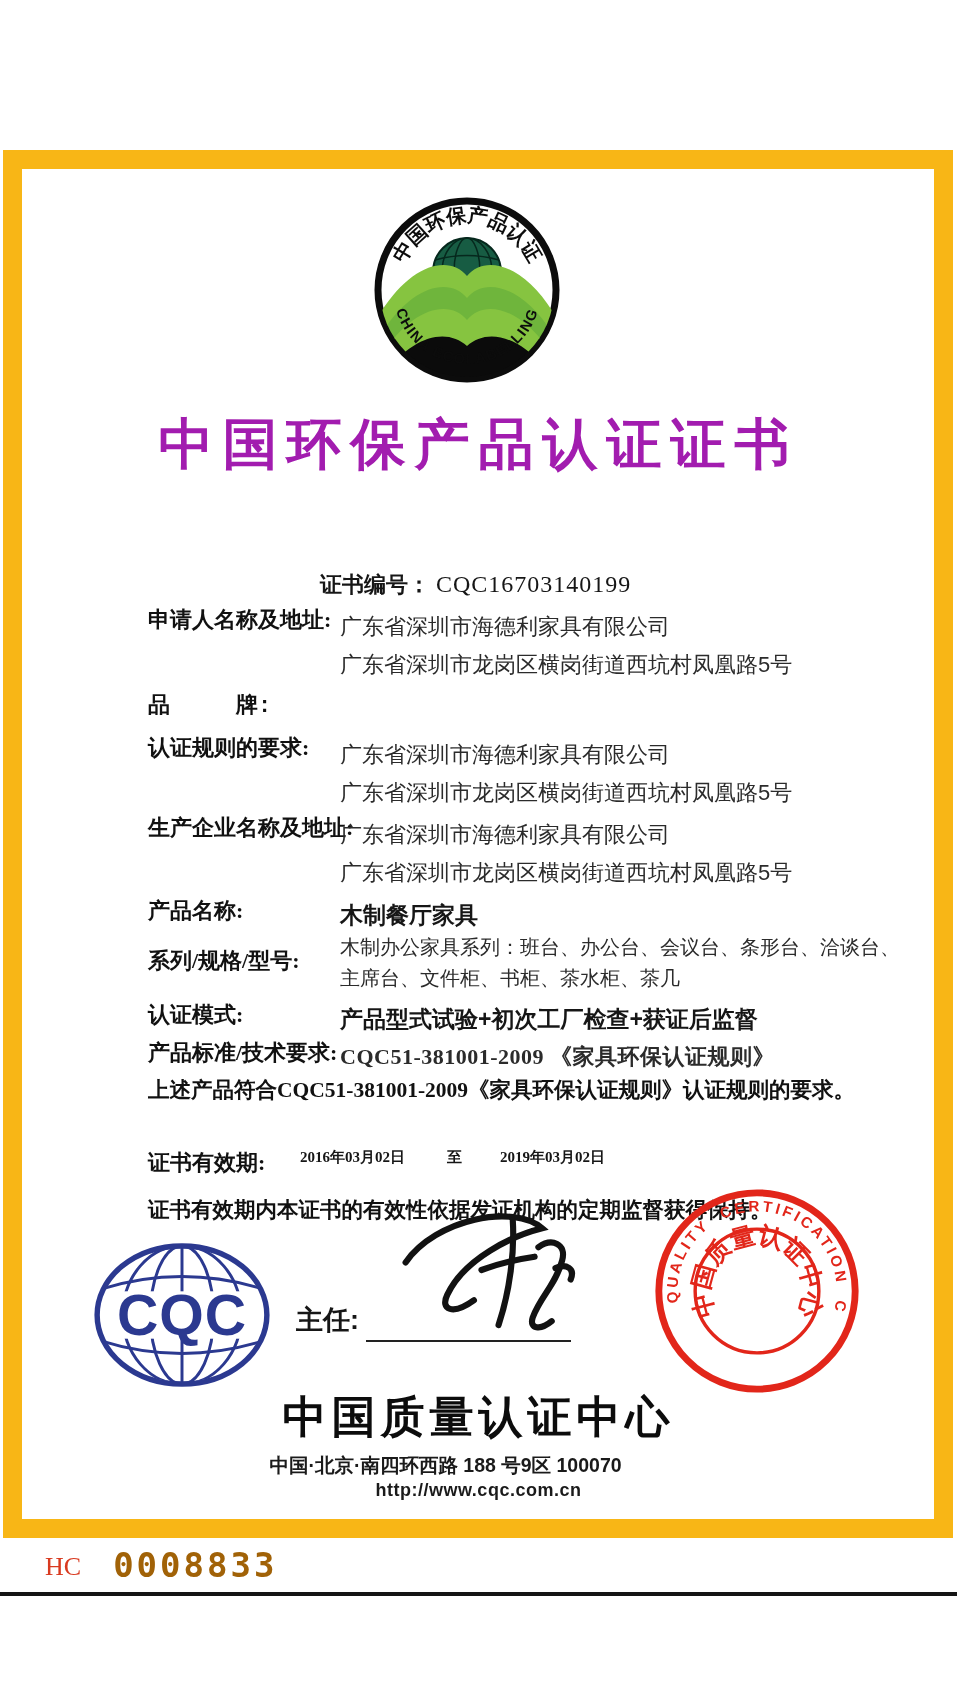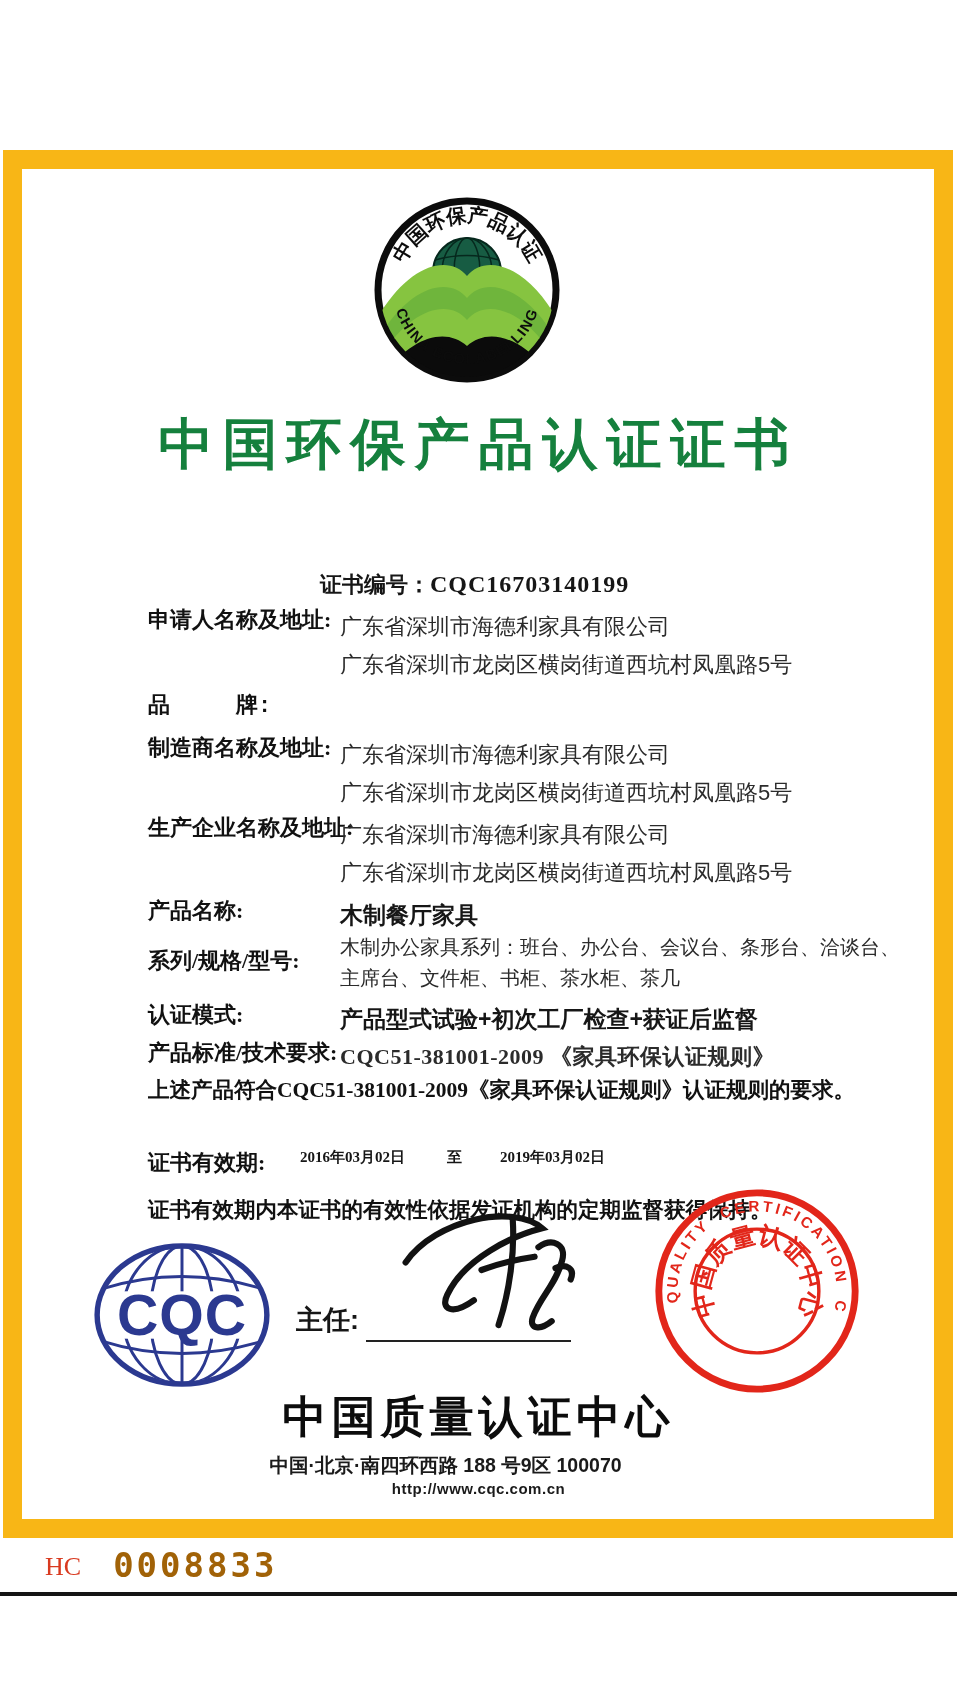--- a/index.html
+++ b/index.html
@@ -9,26 +9,26 @@
   }
   .abs{position:absolute;}
   
   #frame{
     position:absolute;left:3px;top:150px;width:912px;height:1350px;
     border:19px solid #f8b616;background:#ffffff;
   }
   
   .cert-title{
     position:absolute;left:0;top:408px;width:957px;text-align:center;
-    font-size:55px;font-weight:bold;letter-spacing:9px;color:#15803d;
+    font-size:55px;font-weight:bold;letter-spacing:9px;color:#a21caf;
     font-family:"Liberation Sans",sans-serif;
   }
   .certno{position:absolute;left:320px;top:570px;white-space:nowrap;}
   .certno .lbl{font-size:22px;font-weight:700;font-family:Liberation Sans, sans-serif;}
-  .certno .val{font-size:24px;font-weight:700;font-family:"Liberation Serif",serif;letter-spacing:1px;}
+  .certno .val{font-size:24px;font-weight:400;font-family:"Liberation Serif",serif;margin-left:6px;letter-spacing:1px;}
   .flabel{
     position:absolute;left:148px;font-size:22px;font-weight:700;white-space:nowrap;
     font-family:"Liberation Serif",serif;color:#111;
   }
   .fvalue{
     position:absolute;left:340px;font-size:22px;font-weight:400;color:#2b2b2b;
     line-height:38px;white-space:nowrap;
   }
   .fvalue.bold{font-weight:600;color:#161616;}
   .fvalue.serif{font-family:"Liberation Serif",serif;font-weight:600;letter-spacing:0.5px;}
@@ -46,21 +46,21 @@
   .issuer-name{
     position:absolute;left:0;top:1388px;width:957px;text-align:center;
     font-size:44px;font-weight:bold;letter-spacing:5px;color:#0c0c0c;
   }
   .issuer-addr{
     position:absolute;left:0;top:1452px;width:891px;text-align:center;
     font-size:19.5px;font-weight:600;color:#1a1a1a;
   }
   .issuer-web{
     position:absolute;left:0;top:1480px;width:957px;text-align:center;
-    font-size:15px;font-weight:600;color:#1a1a1a;letter-spacing:0.5px;
+    font-size:18px;font-weight:600;color:#1a1a1a;letter-spacing:0.5px;
   }
   .serial{position:absolute;left:45px;top:1545px;white-space:nowrap;}
   .serial .pre{font-family:"Liberation Serif",serif;font-size:26px;color:#d93a20;}
   .serial .num{
     font-family:"DejaVu Sans Mono",monospace;font-size:34px;font-weight:bold;
     color:#a16207;letter-spacing:3px;margin-left:32px;vertical-align:-2px;
   }
   .scan-edge{position:absolute;left:0;top:1592px;width:957px;height:4px;background:#151515;}
   svg{display:block;}
 </style>
@@ -110,21 +110,21 @@
 </div>
 
 <div class="flabel" style="top:605px;">申请人名称及地址:</div>
 <div class="fvalue" style="top:608px;">
   <div>广东省深圳市海德利家具有限公司</div>
   <div>广东省深圳市龙岗区横岗街道西坑村凤凰路5号</div>
 </div>
 
 <div class="flabel" style="top:690px;font-family:Liberation Mono, monospace;">品　　　牌:</div>
 
-<div class="flabel" style="top:733px;">制造商名称及地址:</div>
+<div class="flabel" style="top:733px;">认证规则的要求:</div>
 <div class="fvalue" style="top:736px;">
   <div>广东省深圳市海德利家具有限公司</div>
   <div>广东省深圳市龙岗区横岗街道西坑村凤凰路5号</div>
 </div>
 
 <div class="flabel" style="top:813px;">生产企业名称及地址:</div>
 <div class="fvalue" style="top:816px;">
   <div>广东省深圳市海德利家具有限公司</div>
   <div>广东省深圳市龙岗区横岗街道西坑村凤凰路5号</div>
 </div>

